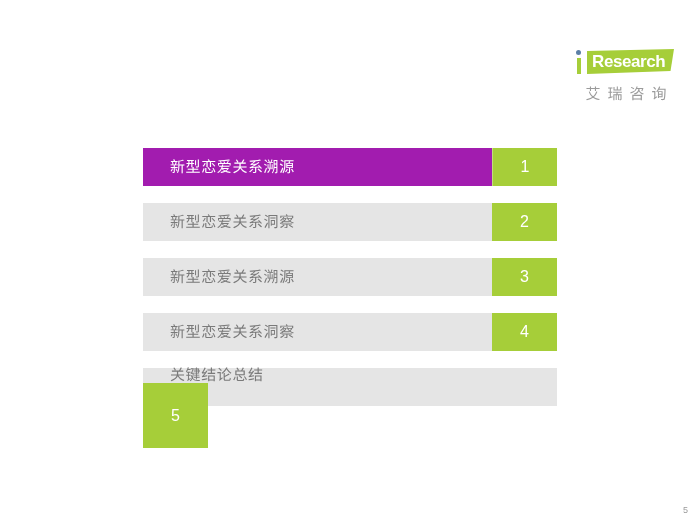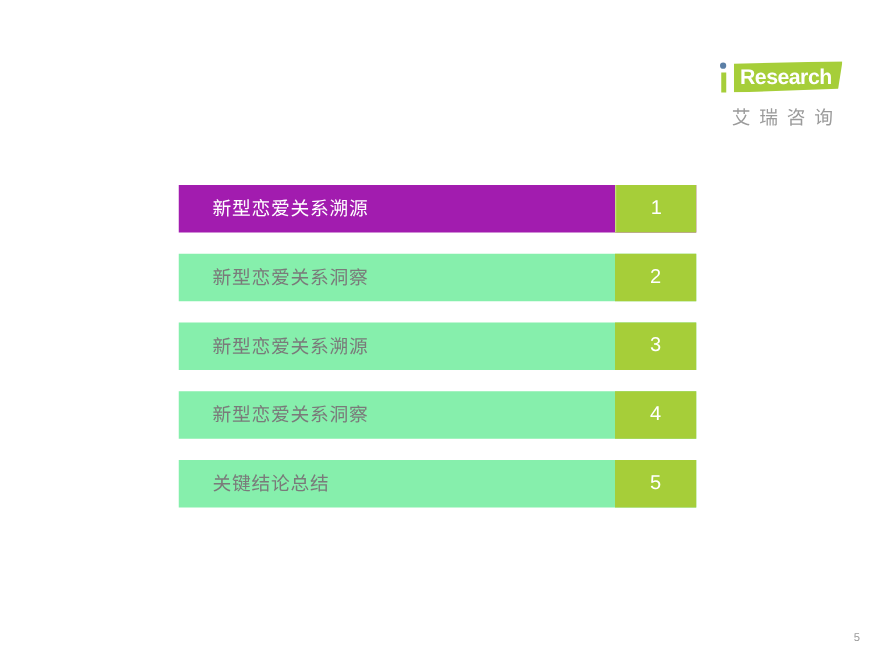--- a/index.html
+++ b/index.html
@@ -96,24 +96,25 @@
     left: 143px;
     top: 148px;
     width: 414px;
   }
   .agenda-row {
     position: relative;
     display: flex;
     align-items: stretch;
     height: 38px;
     margin-bottom: 17px;
-    background: #86efac;
+    background: #e5e5e5;
   }
   .agenda-row:last-child {
     margin-bottom: 0;
+    flex-direction: column;
   }
   .agenda-row.active {
     background: #a21caf;
   }
   .agenda-label {
     flex: 1 1 auto;
     display: flex;
     align-items: center;
     padding-left: 27px;
     font-family: "DejaVu Sans", "Liberation Sans", sans-serif;

